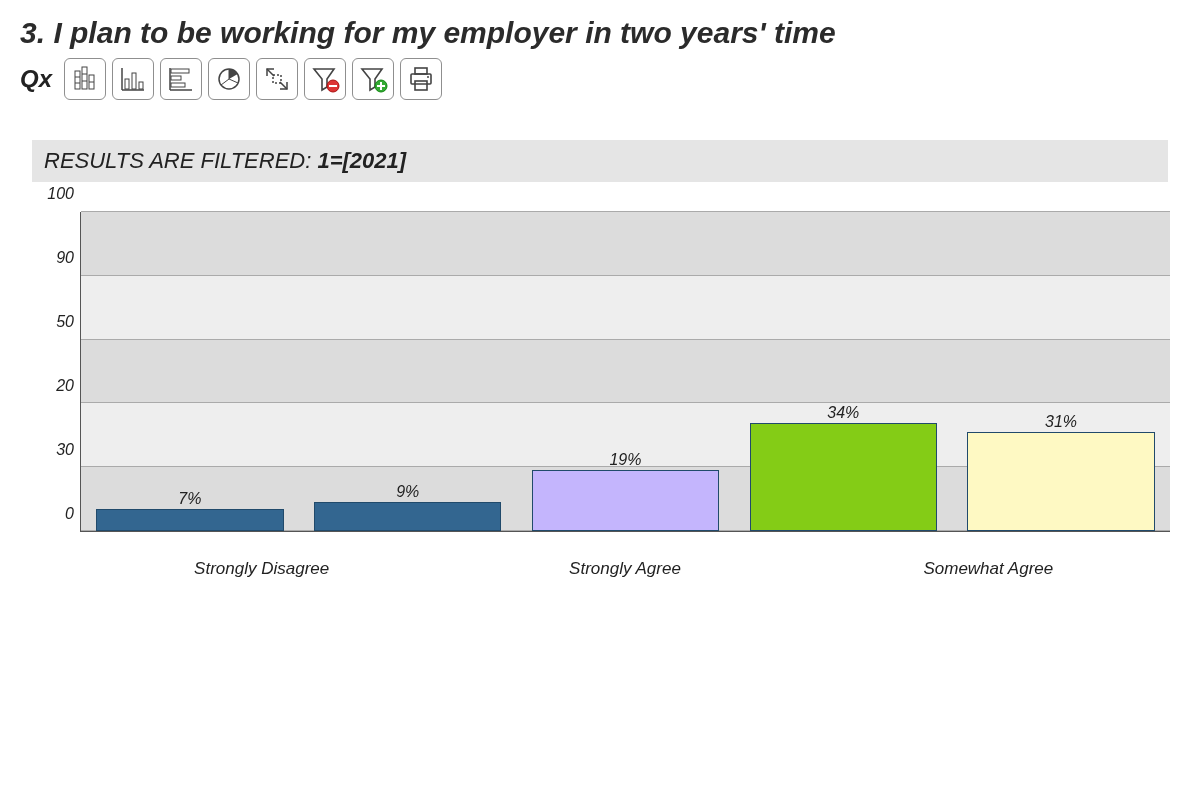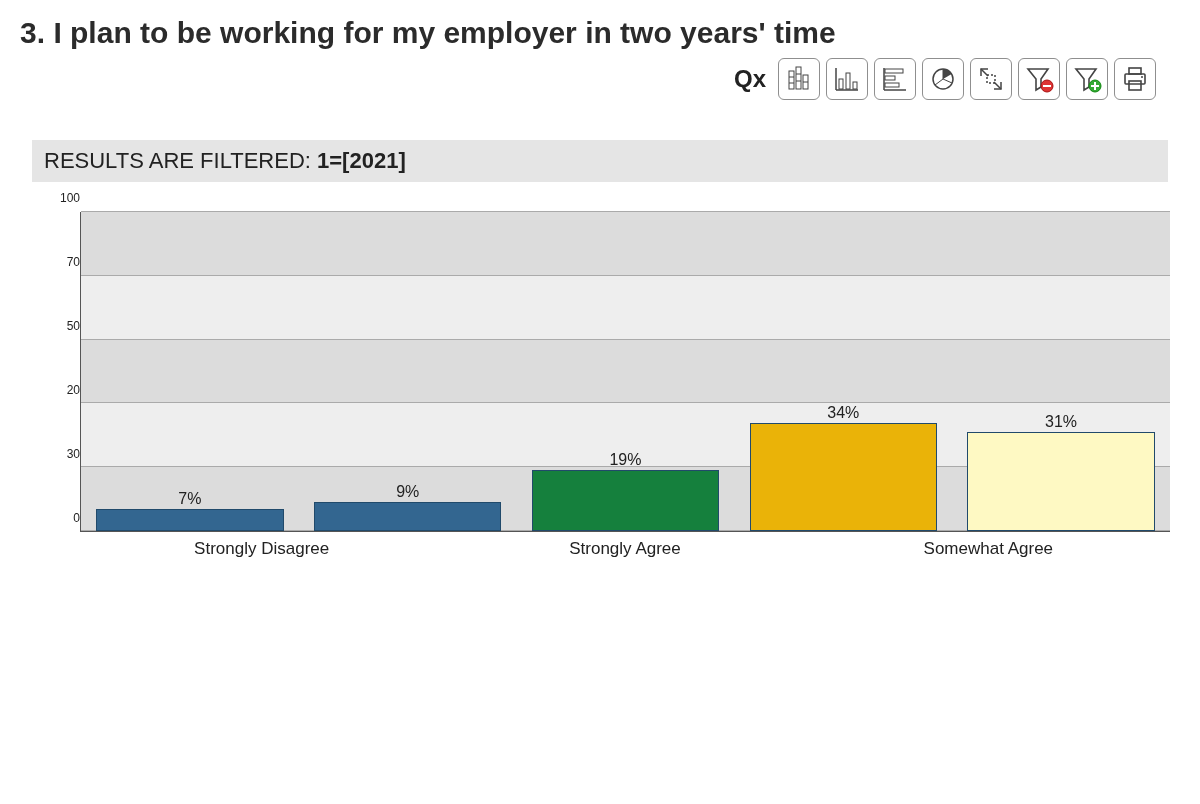--- a/index.html
+++ b/index.html
@@ -3,34 +3,34 @@
 <meta charset="utf-8">
 <style>
   * { box-sizing: border-box; }
   html, body {
     margin: 0; padding: 0;
     font-family: "Segoe UI", "Helvetica Neue", Arial, sans-serif;
     background: #fff;
     color: #222;
     width: 1200px;
   }
-  .page { padding: 10px 20px 20px 20px; }
+  .page { padding: 10px 20px 20px 20px; font-style: italic; }
 
   .qtitle {
     font-size: 30px;
     font-weight: 700;
     color: #2b2b2b;
     margin: 6px 0 8px 0;
   }
 
   
   .toolbar {
     display: flex;
     align-items: center;
-    justify-content: flex-end;
+    justify-content: flex-start;
     gap: 6px;
     padding-right: 24px;
     margin-bottom: 40px;
   }
   .qx {
     font-size: 24px;
     font-weight: 600;
     margin-right: 6px;
   }
   .tbtn {
@@ -64,23 +64,23 @@
     display: flex;
     align-items: stretch;
   }
   .yaxis {
     position: relative;
     width: 50px;
     flex: 0 0 50px;
   }
   .ytick {
     position: absolute;
-    right: 0;
+    right: 6px;
     transform: translateY(-50%);
-    font-size: 12px;
+    font-size: 16px;
     color: #222;
     margin-left: 44px;
   }
 
   .plot {
     position: relative;
     flex: 1 1 auto;
     border-left: 1px solid #555;
     border-bottom: 1px solid #555;
     background: #dcdcdc;
@@ -130,20 +130,21 @@
   .xlabels {
     display: flex;
     margin-left: 50px;
   }
   .xlabel {
     flex: 1 1 0;
     text-align: center;
     font-size: 17px;
     padding: 6px 4px 0 4px;
     line-height: 1.25;
+    margin-top: 20px;
   }
 </style>
 </head>
 <body>
 
 <div class="page">
 
   <div class="qtitle">
     <span>3.</span>
     <span>I plan to be working for my employer in two years' time</span>
@@ -236,21 +237,21 @@
     <span>RESULTS ARE FILTERED: </span><span class="strong">1=[2021]</span>
   </div>
 
   <div class="chart-wrap">
     <div class="chart-inner">
       <div class="yaxis" id="yaxis" style="height: 320px;">
           <div class="ytick" style="bottom: 0%;">0</div>
           <div class="ytick" style="bottom: 20%;">30</div>
           <div class="ytick" style="bottom: 40%;">20</div>
           <div class="ytick" style="bottom: 60%;">50</div>
-          <div class="ytick" style="bottom: 80%;">70</div>
+          <div class="ytick" style="bottom: 80%;">90</div>
           <div class="ytick" style="bottom: 100%;">100</div>
         </div>
       <div class="plot" id="plot" style="height: 320px;">
         <div class="gridband" style="bottom: 20%; height: 20%;"></div>
           <div class="gridband" style="bottom: 60%; height: 20%;"></div>
           <div class="gridline" style="bottom: 0%;"></div>
           <div class="gridline" style="bottom: 20%;"></div>
           <div class="gridline" style="bottom: 40%;"></div>
           <div class="gridline" style="bottom: 60%;"></div>
           <div class="gridline" style="bottom: 80%;"></div>
@@ -260,26 +261,26 @@
               <div class="bar" style="height: 7%; background: rgb(51, 102, 144);">
                 <div class="barlabel">7%</div>
               </div>
             </div>
             <div class="barcell">
               <div class="bar" style="height: 9%; background: rgb(51, 102, 144);">
                 <div class="barlabel">9%</div>
               </div>
             </div>
             <div class="barcell">
-              <div class="bar" style="height: 19%; background: #15803d;">
+              <div class="bar" style="height: 19%; background: #c4b5fd;">
                 <div class="barlabel">19%</div>
               </div>
             </div>
             <div class="barcell">
-              <div class="bar" style="height: 34%; background: #eab308; text-align: center;">
+              <div class="bar" style="height: 34%; background: #84cc16; text-align: center;">
                 <div class="barlabel">34%</div>
               </div>
             </div>
             <div class="barcell">
               <div class="bar" style="height: 31%; background: #fef9c3;">
                 <div class="barlabel">31%</div>
               </div>
             </div>
           </div>
       </div>

